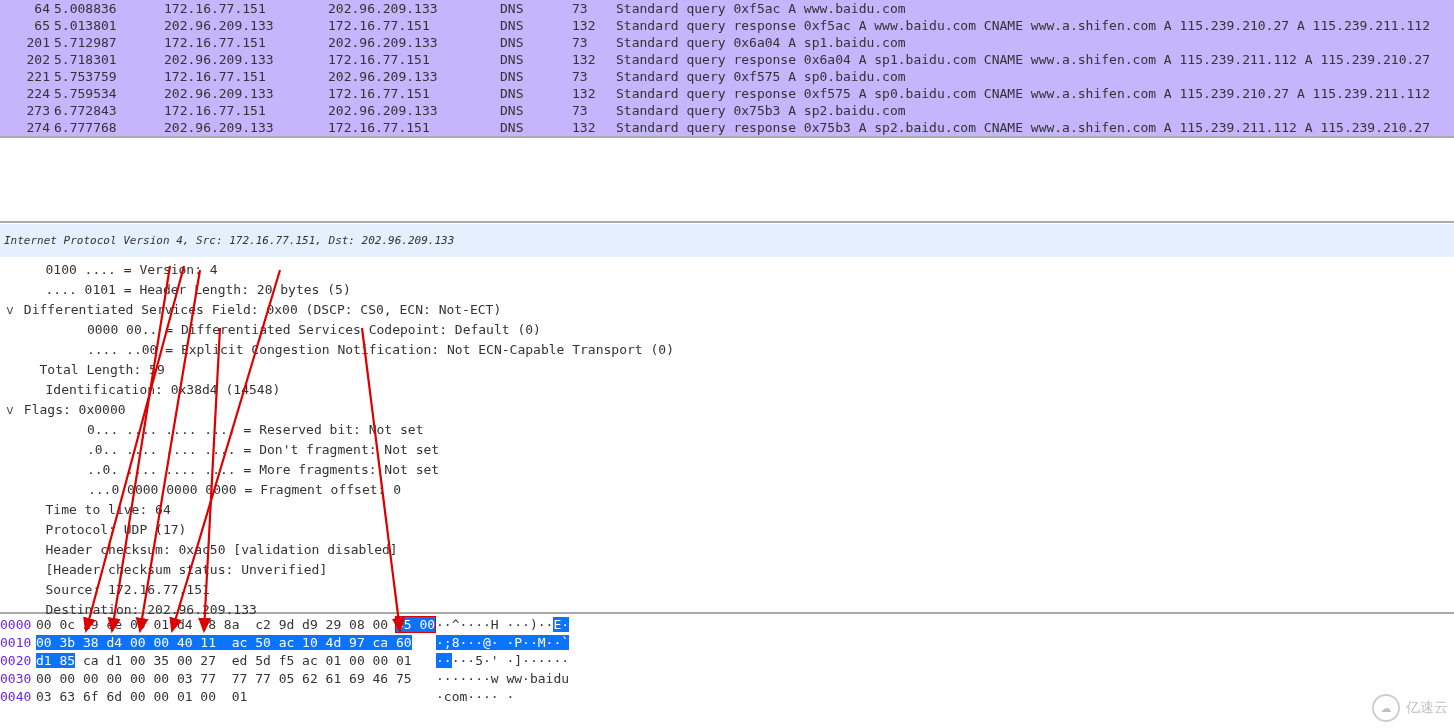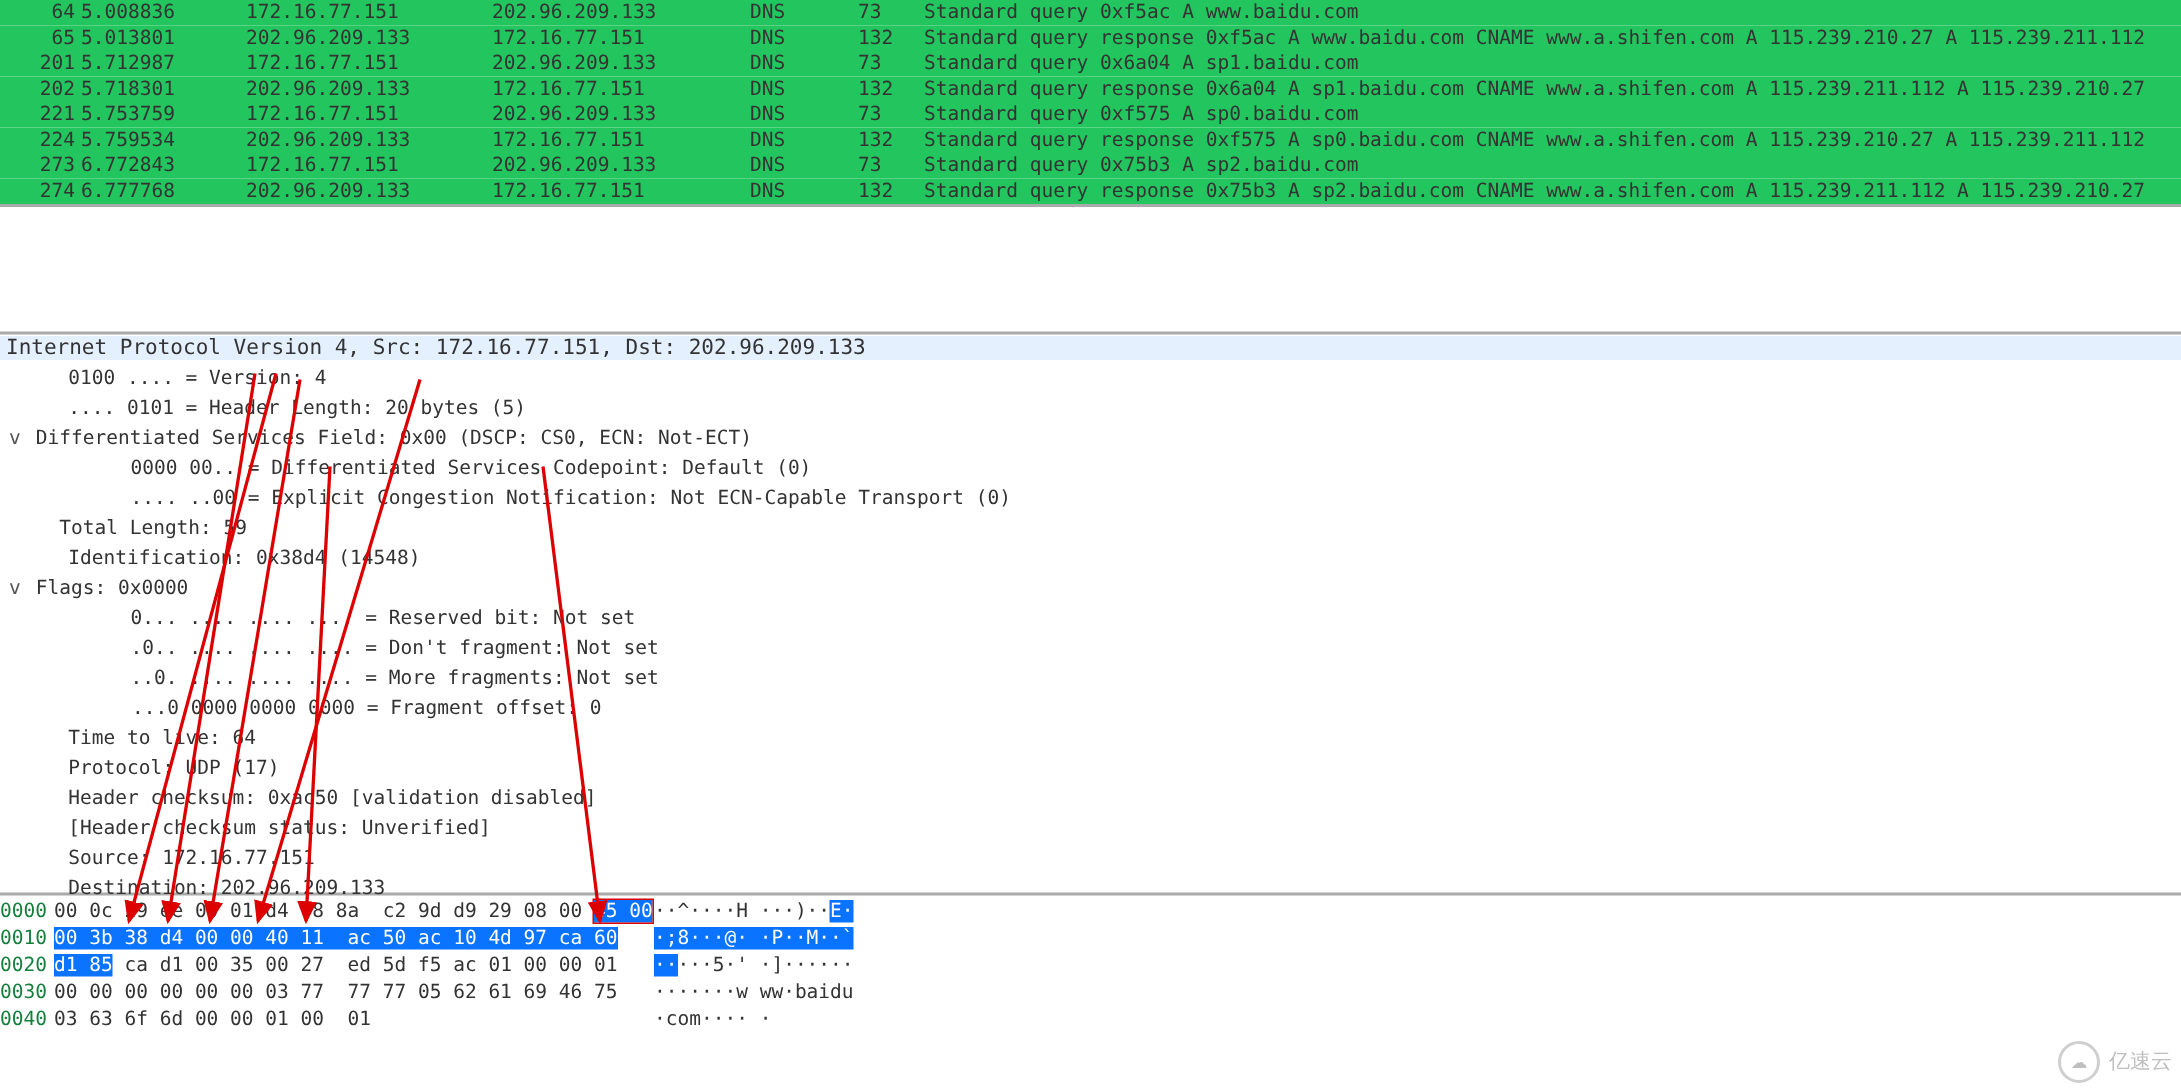--- a/index.html
+++ b/index.html
@@ -1,34 +1,34 @@
 <!DOCTYPE html>
 <html><head>
 <meta charset="utf-8">
 <style>
   *{margin:0;padding:0;box-sizing:border-box;}
   body{font-family:"Lucida Console","Consolas",monospace;font-size:13px;color:#333;background:#fff;overflow:hidden;}
   .packet-list{border-bottom:2px solid #aaa;}
-  .packet-row{display:flex;background:#22c55e;padding:1px 0;white-space:pre;}
+  .packet-row{display:flex;background:#c4b5fd;padding:1px 0;white-space:pre;}
   .col-no{width:54px;text-align:right;padding-right:4px;}
   .col-time{width:110px;}
   .col-src{width:164px;}
   .col-dst{width:172px;}
   .col-proto{width:72px;}
   .col-len{width:44px;padding-right:4px;}
   .col-info{flex:1;}
   .blank-middle{height:80px;background:#fff;}
   .divider{margin-top:3px;border-top:2px solid #aaa;}
-  .section-bar{background:#e5f0fe;padding:0 4px;margin:1px 0;font-size:14px;}
+  .section-bar{background:#e5f0fe;padding:10px 4px;margin:1px 0;font-size:11px;font-style:italic;}
   .tree{padding:2px 0 6px 0;position:relative;}
   .tl{white-space:pre;font-size:13px;line-height:20px;padding-left:4px;}
   .expander{display:inline-block;width:12px;text-align:center;color:#555;}
   .hex-pane{border-top:2px solid #aaa;padding:2px 0;}
   .hex-row{display:flex;white-space:pre;font-size:13px;line-height:18px;}
-  .hex-off{width:36px;text-align:right;color:#15803d;padding-right:8px;}
+  .hex-off{width:36px;text-align:right;color:#6d28d9;padding-right:8px;}
   .hex-bytes{width:388px;}
   .hex-ascii{padding-left:12px;}
   .hl{background:#0a73ff;color:#fff;}
   .box-hl{outline:1.5px solid #d00;}
   svg.arrows{position:absolute;left:0;top:0;pointer-events:none;}
   .watermark{position:fixed;right:6px;bottom:6px;font-family:Arial,sans-serif;color:#bfbfbf;font-size:14px;display:flex;align-items:center;gap:6px;}
   .watermark .circ{width:28px;height:28px;border:2px solid #cfcfcf;border-radius:50%;display:flex;align-items:center;justify-content:center;font-size:11px;}
 </style>
 </head>
 <body>

